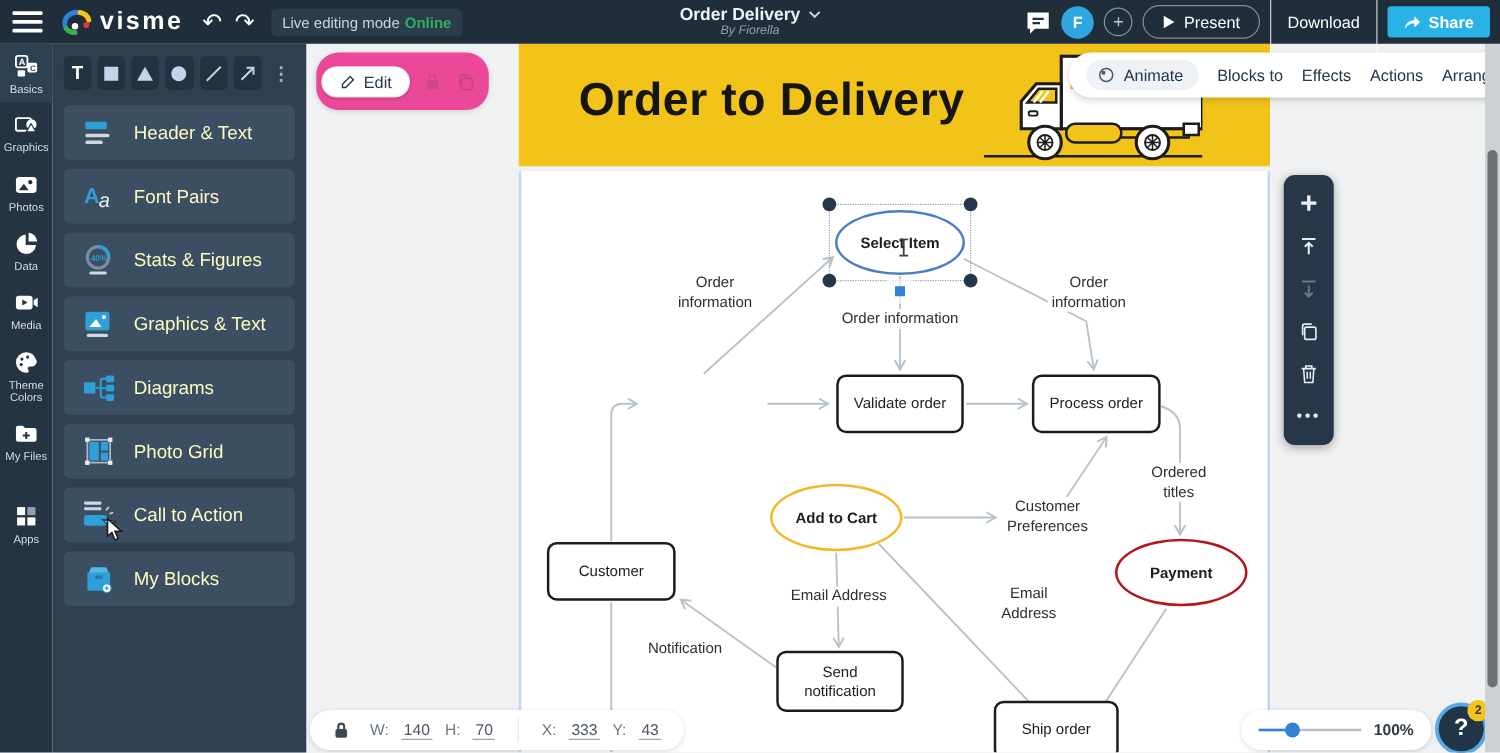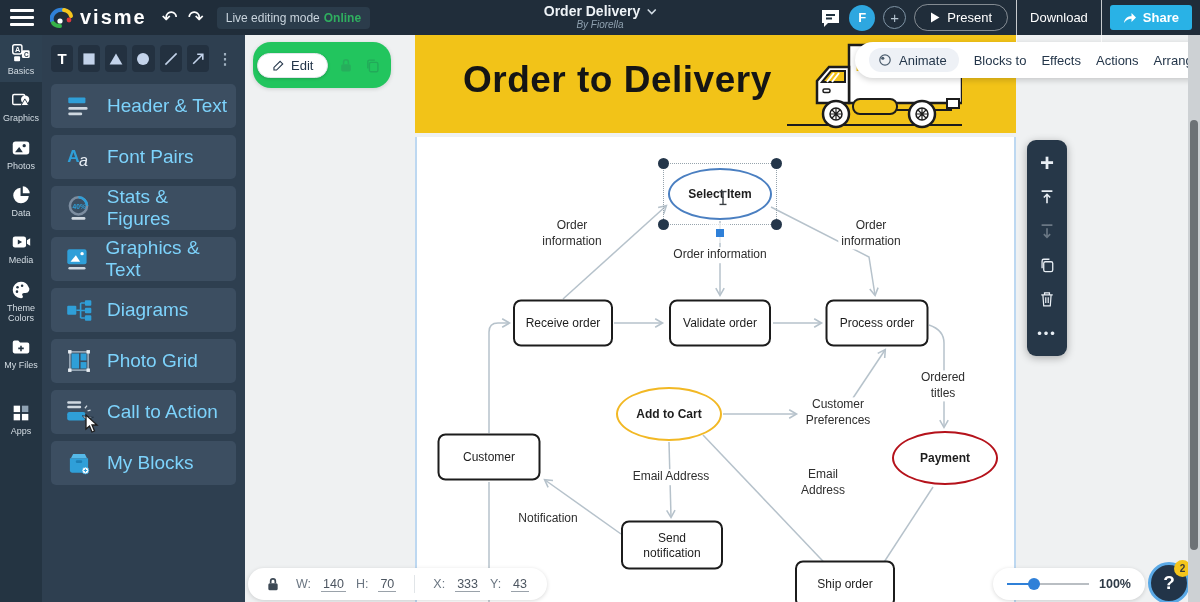--- a/index.html
+++ b/index.html
@@ -36,26 +36,26 @@
 
   
   .panel { position:absolute; left:42px; top:35px; width:203px; height:567px; background:#2e3f50; z-index:30; padding:10px 9px; }
   .shape-toolbar { display:flex; gap:5px; align-items:center; margin-bottom:12px; }
   .tool { width:27px; height:27px; background:#233140; border-radius:4px; display:flex; align-items:center; justify-content:center; color:#c3d3ea; font-size:15px; cursor:pointer; }
   .tool svg { width:16px; height:16px; }
   .tool-more { background:transparent; color:#9fb0bf; font-size:15px; letter-spacing:0; }
   .panel-item { background:#3c4e61; border-radius:5px; height:44px; margin-bottom:7px; display:flex; align-items:center; cursor:pointer; }
   .panel-item .icon { width:56px; display:flex; justify-content:center; }
   .panel-item .icon svg { width:30px; height:28px; }
-  .panel-label { color:#7dd3fc; font-size:19px; }
+  .panel-label { color:#fef9c3; font-size:15px; }
 
   
   .workspace { position:absolute; left:245px; top:35px; width:955px; height:567px; background:#eff1f2; overflow:hidden; }
 
-  .edit-toolbar { position:absolute; left:8px; top:7px; height:46px; background:#22c55e; border-radius:18px; box-shadow:0 1px 4px rgba(0,0,0,.15); display:flex; align-items:center; padding:0 10px 0 4px; gap:10px; z-index:20; }
+  .edit-toolbar { position:absolute; left:8px; top:7px; height:46px; background:#ec4899; border-radius:18px; box-shadow:0 1px 4px rgba(0,0,0,.15); display:flex; align-items:center; padding:0 10px 0 4px; gap:10px; z-index:20; }
   .btn-edit { display:flex; align-items:center; gap:6px; background:#fff; border:1px solid #e2e6ea; box-shadow:0 1px 3px rgba(0,0,0,.18); border-radius:14px; padding:4px 14px; font-size:13px; color:#24364a; cursor:pointer; }
   .faded-ico { opacity:.18; }
 
   .canvas-header { position:absolute; left:170px; top:0; width:601px; height:98px; background:#f2c318; z-index:2; }
   .slide-title { position:absolute; left:48px; top:24px; font-size:37px; font-weight:800; color:#151515; letter-spacing:.5px; }
   .truck { position:absolute; left:372px; top:2px; z-index:1; }
 
   .canvas-block { position:absolute; left:170px; top:102px; width:601px; height:465px; background:#fff; border-left:2px solid #bdd8f1; border-right:2px solid #bdd8f1; z-index:2; overflow:hidden; }
   .flowchart { position:absolute; inset:0; }
   .flowchart svg.edges { position:absolute; left:0; top:0; pointer-events:none; }
@@ -449,21 +449,20 @@
           <span class="hdl tr"></span>
           <span class="hdl bl"></span>
           <span class="hdl br"></span>
         </div>
         <div class="sel-bottom-handle" style="left: 303px; top: 96px;"></div>
         <div class="ibeam icon" style="left: 306px; top: 61px;">
           <svg width="9" height="15" viewBox="0 0 9 15">
             <path d="M1 1 h7 M1 14 h7 M4.5 1 v13" fill="none" stroke="#3a3f44" stroke-width="1.4"></path>
           </svg>
         </div>
-        <div class="node rect" style="left: 146px; top: 186px; width: 100px; height: 47px; border-color: rgb(28, 28, 28);">Receive order</div>
         <div class="node rect" style="left: 303px; top: 186px; width: 102px; height: 47px; border-color: rgb(28, 28, 28);">Validate order</div>
         <div class="node rect" style="left: 460px; top: 186px; width: 103px; height: 47px; border-color: rgb(28, 28, 28);">Process order</div>
         <div class="node ellipse bold" style="left: 252px; top: 277px; width: 106px; height: 54px; border-color: rgb(242, 184, 36);">Add to Cart</div>
         <div class="node rect" style="left: 72px; top: 320px; width: 103px; height: 47px; border-color: rgb(28, 28, 28);">Customer</div>
         <div class="node ellipse bold" style="left: 528px; top: 321px; width: 106px; height: 54px; border-color: rgb(181, 18, 27);">Payment</div>
         <div class="node rect" style="left: 255px; top: 408px; width: 102px; height: 49px; border-color: rgb(28, 28, 28);">Send notification</div>
         <div class="node rect" style="left: 428px; top: 447px; width: 100px; height: 47px; border-color: rgb(28, 28, 28);">Ship order</div>
       </div>
   </div>
 

